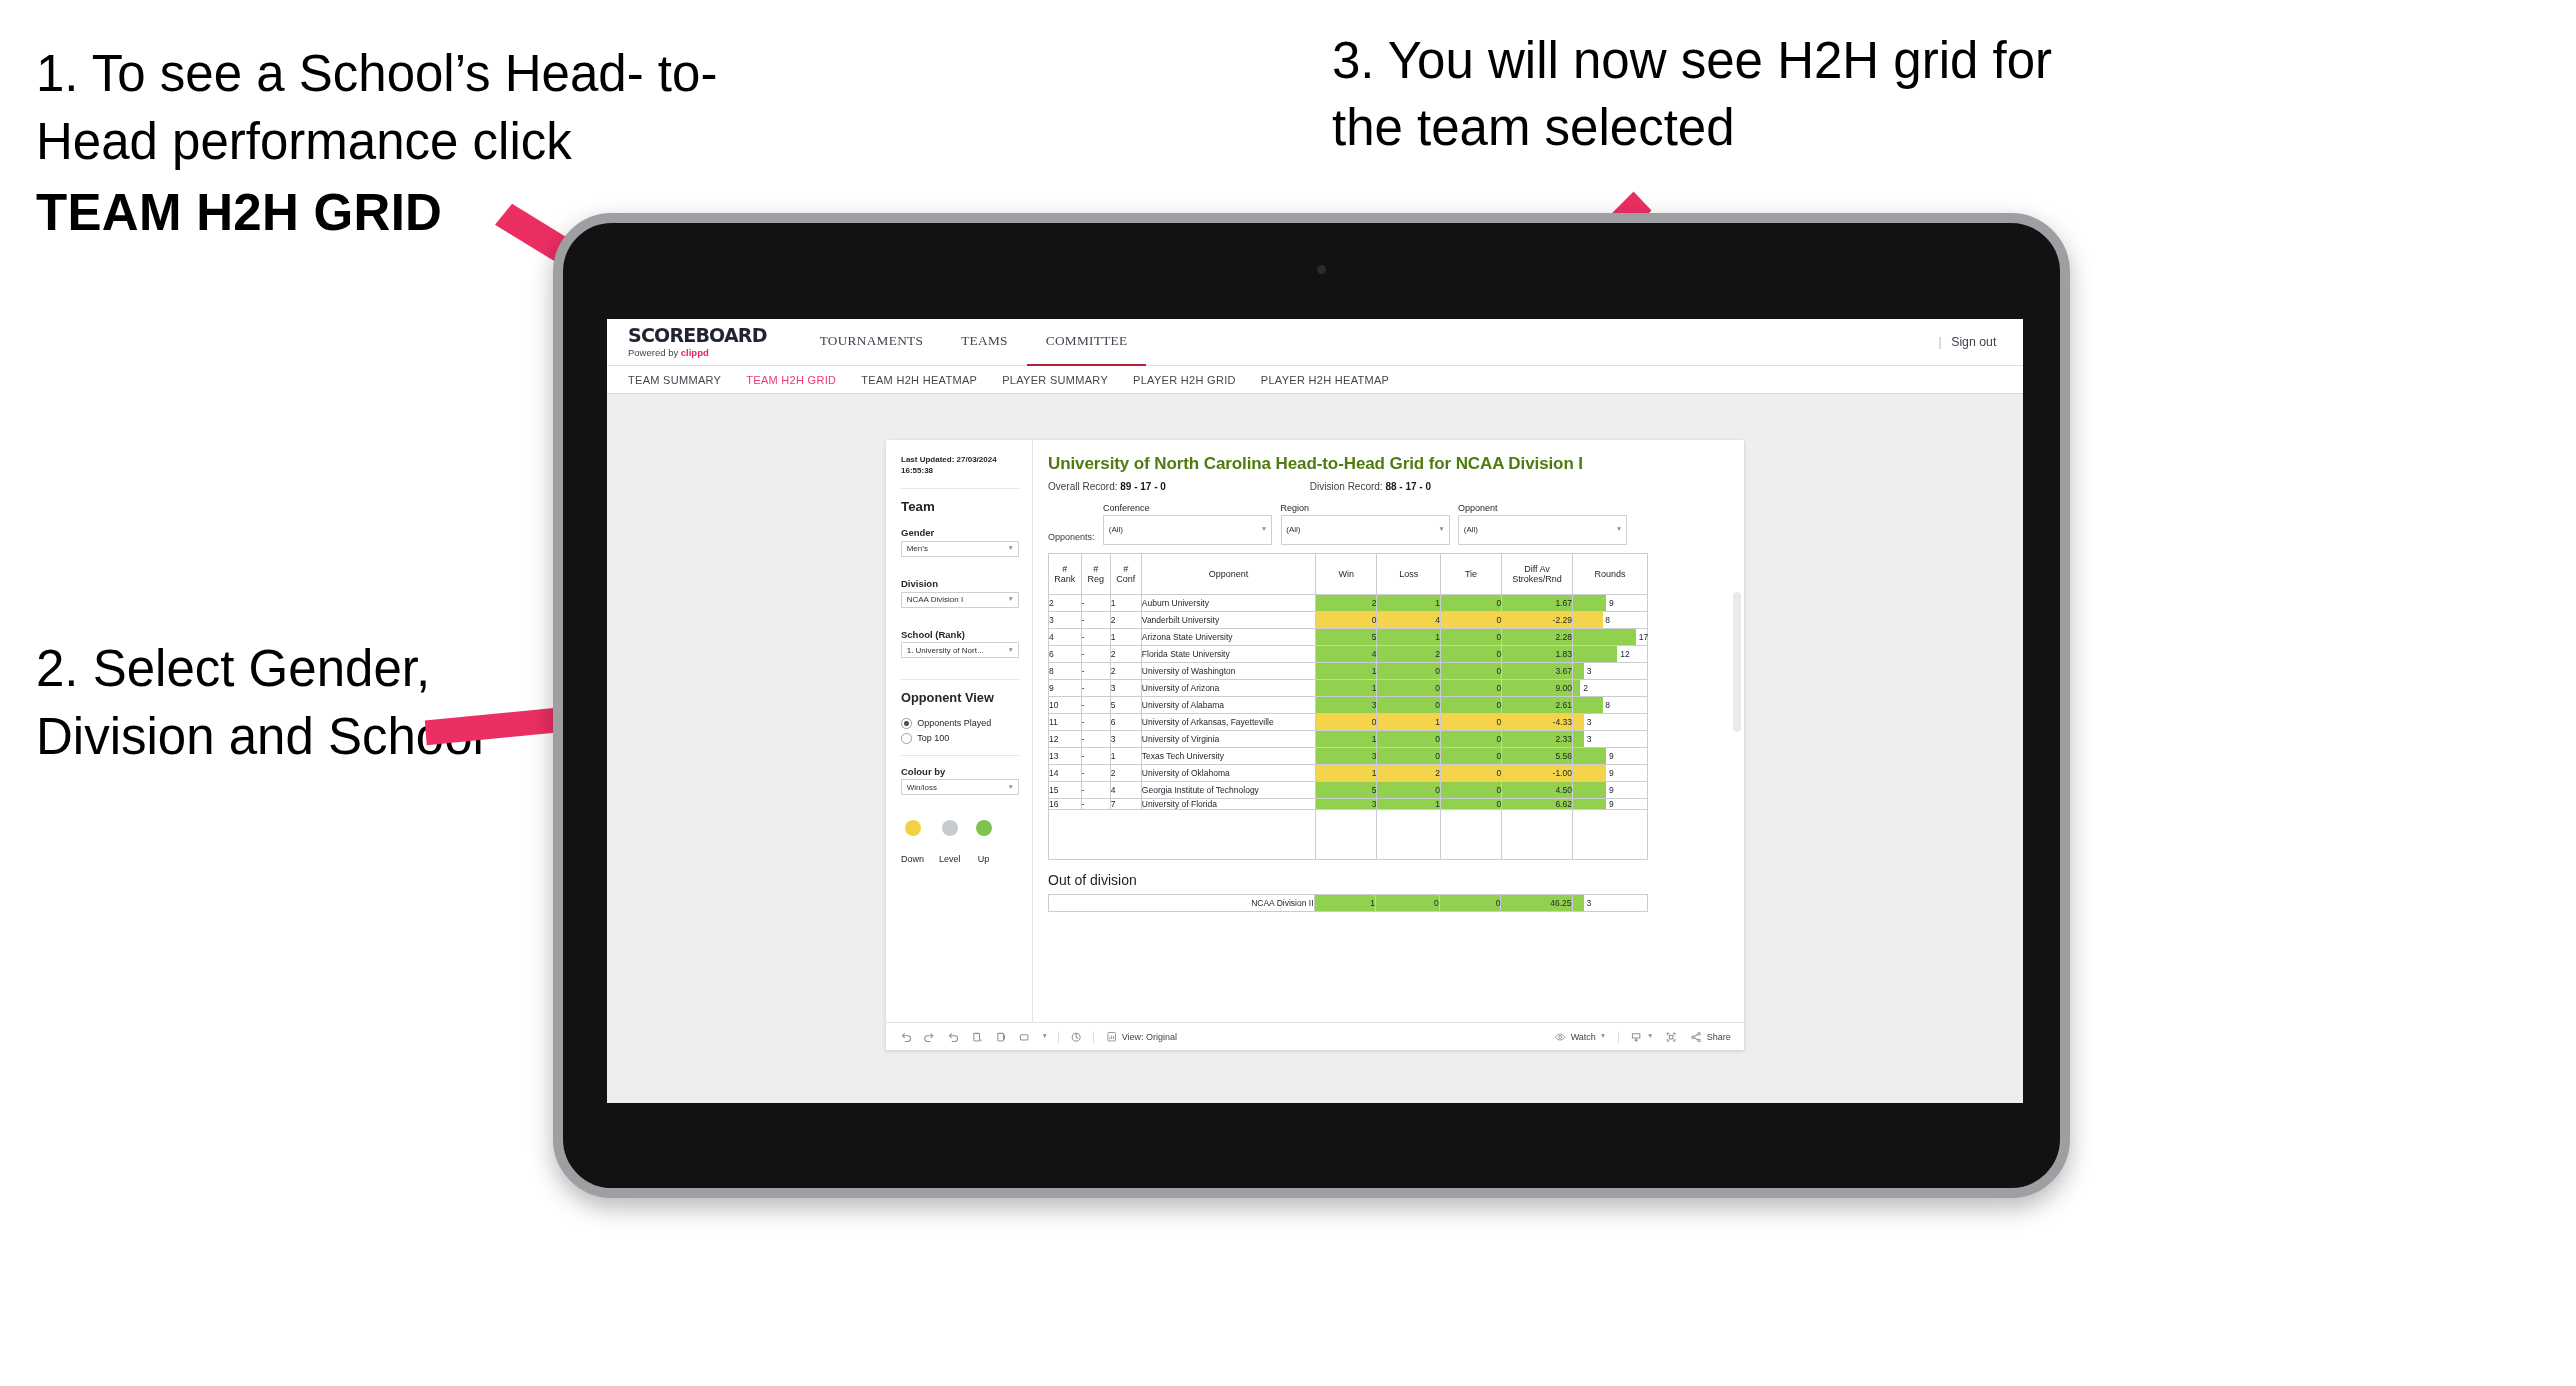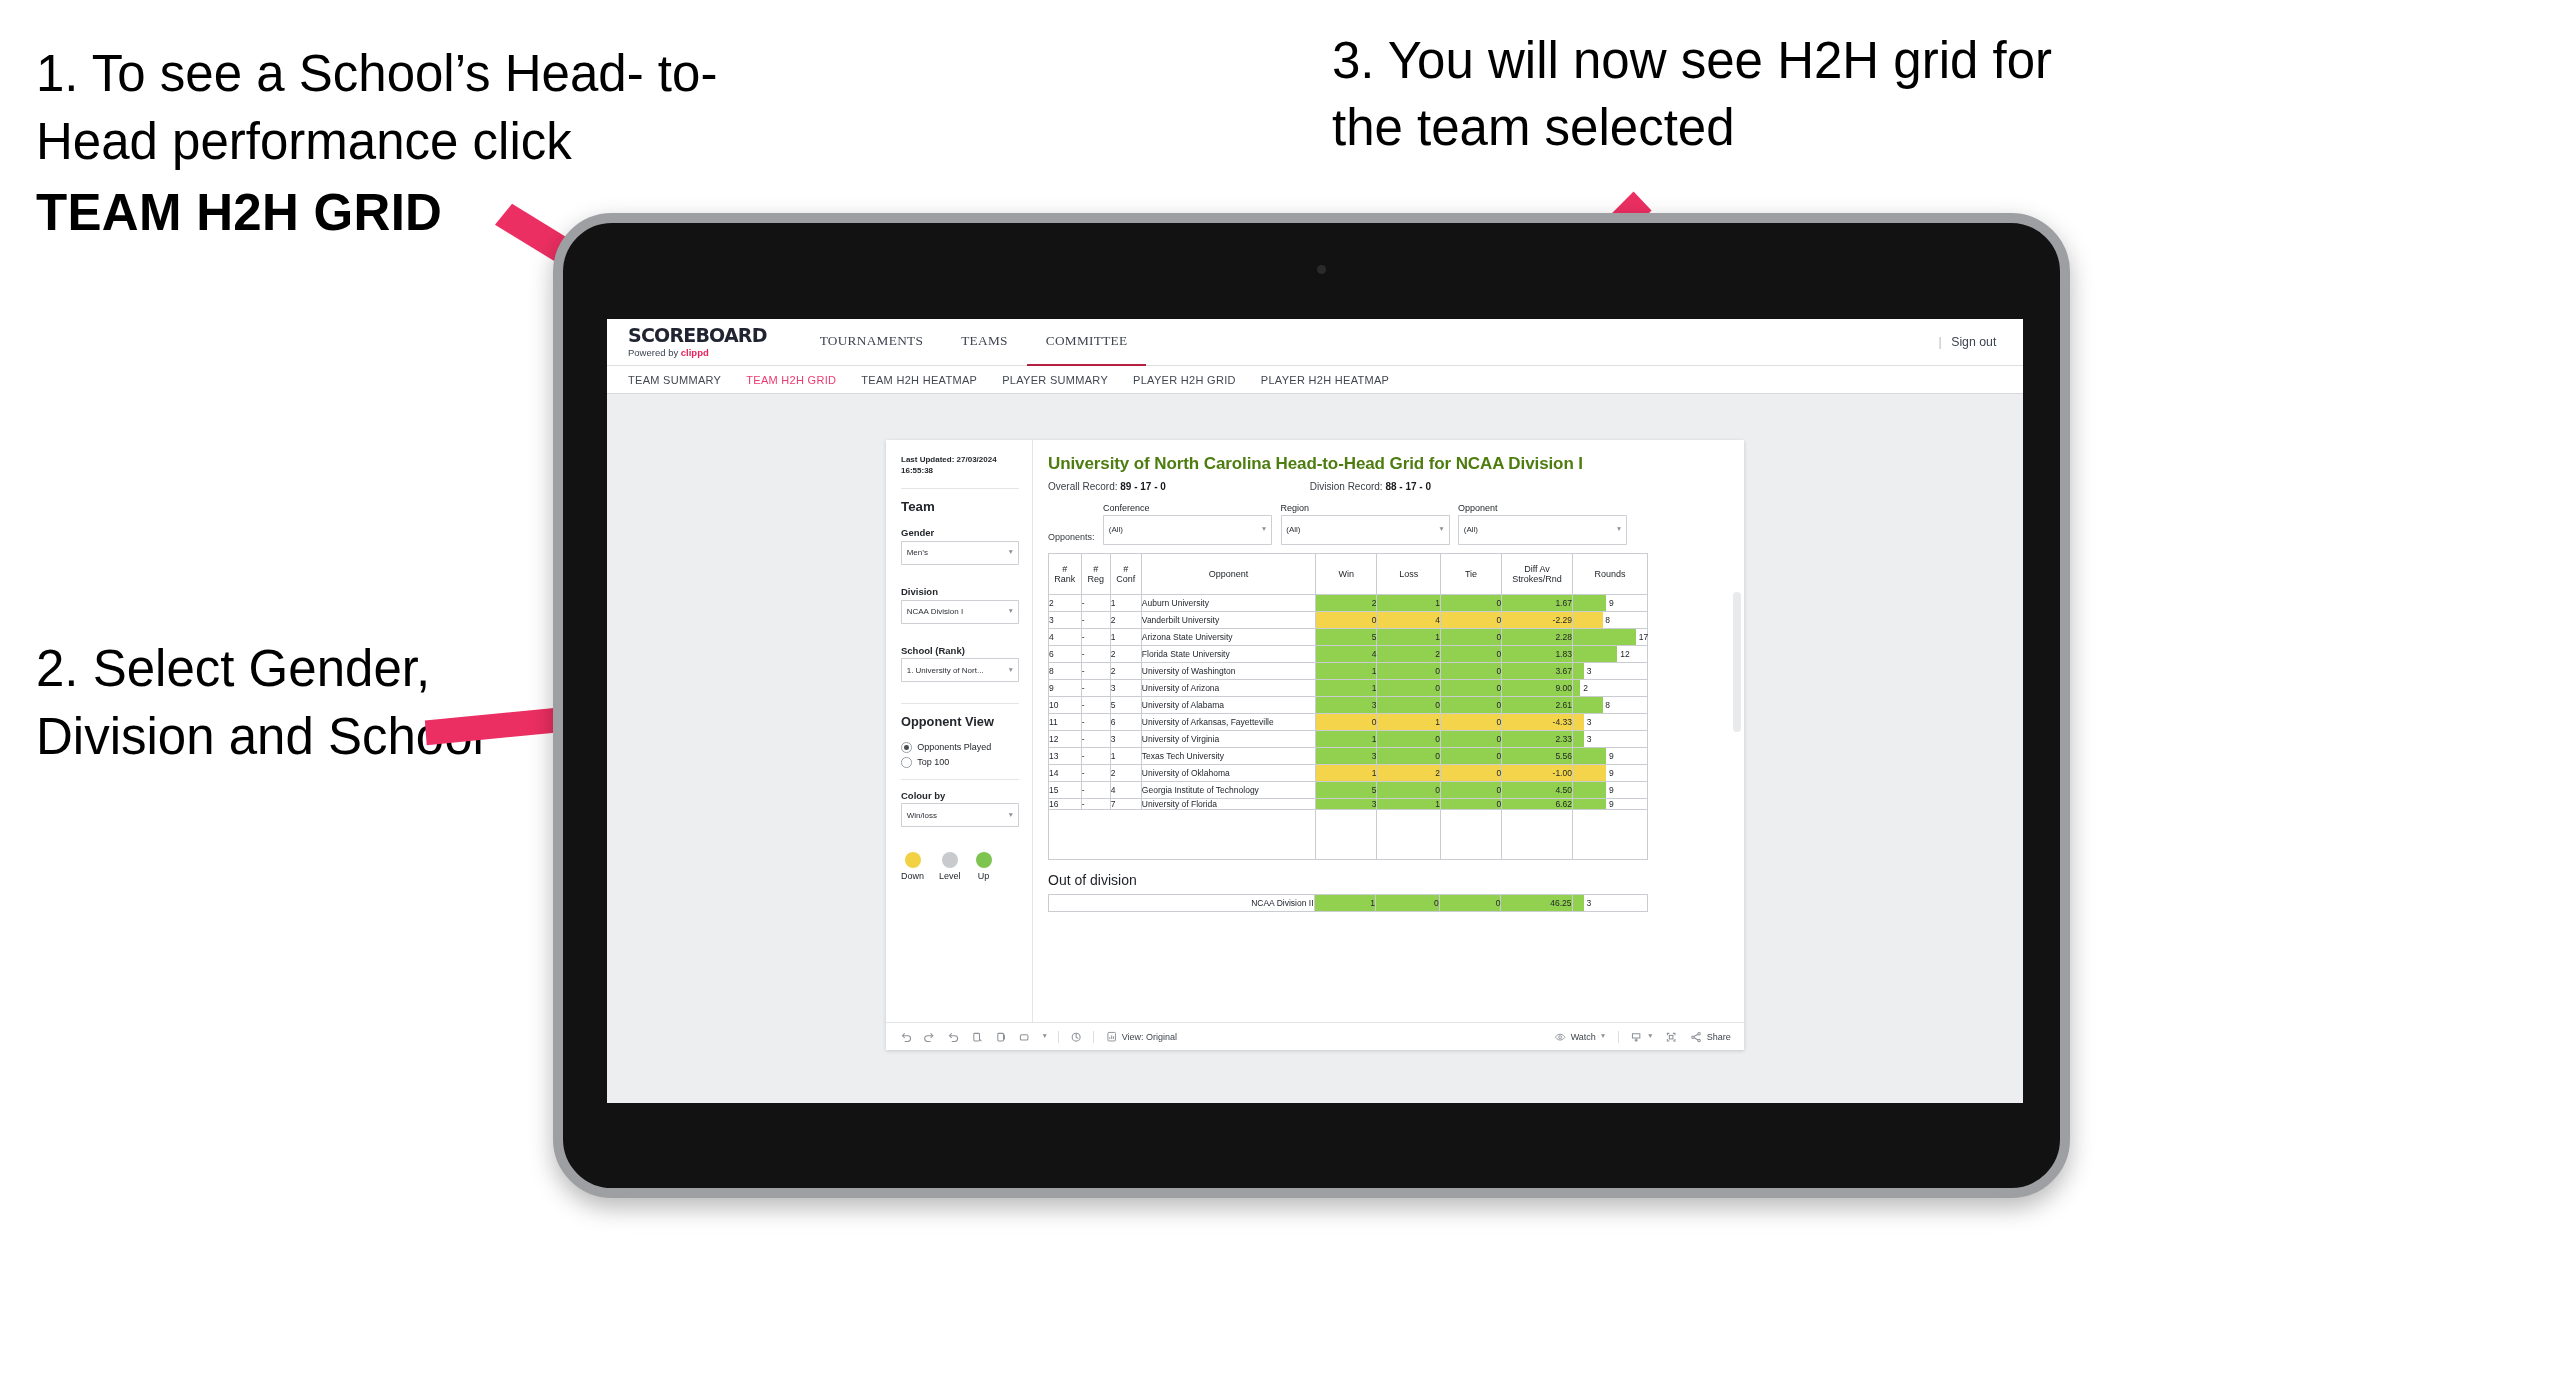--- a/index.html
+++ b/index.html
@@ -73,31 +73,31 @@
   #side-panel{
     width:147px;flex:0 0 147px;border-right:0.9px solid #e2e4e6;
     padding:13.3px 13.3px 0 15px;box-sizing:border-box;background:#fff;
   }
   .last-upd{font-size:8px;color:#23272c;font-weight:700;line-height:1.45;}
   .hr{height:0.9px;background:#e3e5e7;margin:11.4px 0 9.5px 0;}
   .blk-title{font-size:13.3px;color:#23272c;margin:0 0 13.3px 0;font-weight:700;}
   .blk-title.sm{font-size:12.8px;font-weight:600;}
   .fld-label{font-size:9.5px;color:#23272c;font-weight:700;margin-bottom:2.8px;}
   .select{
-    height:24px;border:0.9px solid #ccd0d4;background:#fff;border-radius:0.9px;
+    height:16px;border:0.9px solid #ccd0d4;background:#fff;border-radius:0.9px;
     display:flex;align-items:center;justify-content:space-between;
     padding:0 3.8px 0 4.7px;box-sizing:border-box;font-size:8px;color:#2b2f35;
     margin-bottom:21px;cursor:pointer;
   }
   .caret{font-size:6.6px;color:#8d9197;line-height:1;}
   .radio-row{display:flex;align-items:center;gap:5.7px;margin-bottom:4.7px;font-size:9px;color:#23272c;cursor:pointer;}
   .radio{width:8.5px;height:8.5px;border-radius:50%;border:0.9px solid #9aa0a6;background:#fff;position:relative;flex:0 0 8.5px;}
   .radio.on::after{content:"";position:absolute;left:1.9px;top:1.9px;width:4.7px;height:4.7px;border-radius:50%;background:#4a4f55;}
   .legend{display:flex;gap:15px;margin-top:25px;}
-  .legend-item{display:flex;flex-direction:column;align-items:center;gap:3px;}
+  .legend-item{display:flex;flex-direction:column;align-items:center;gap:18px;}
   .swatch{width:16px;height:16px;border-radius:50%;}
   .legend-lbl{font-size:9px;color:#23272c;}
 
   
   #main-viz{flex:1;padding:13.3px 17px 0 15px;box-sizing:border-box;min-width:0;position:relative;}
   .viz-title{font-size:17px;color:#4d7c0f;margin:0 0 7.6px 0;font-weight:700;letter-spacing:-0.1px;}
   .records{display:flex;font-size:10px;color:#3b4046;margin-bottom:10.4px;}
   .records b{color:#16191d;font-weight:700;}
   .rec-2{margin-left:144px;}
 

